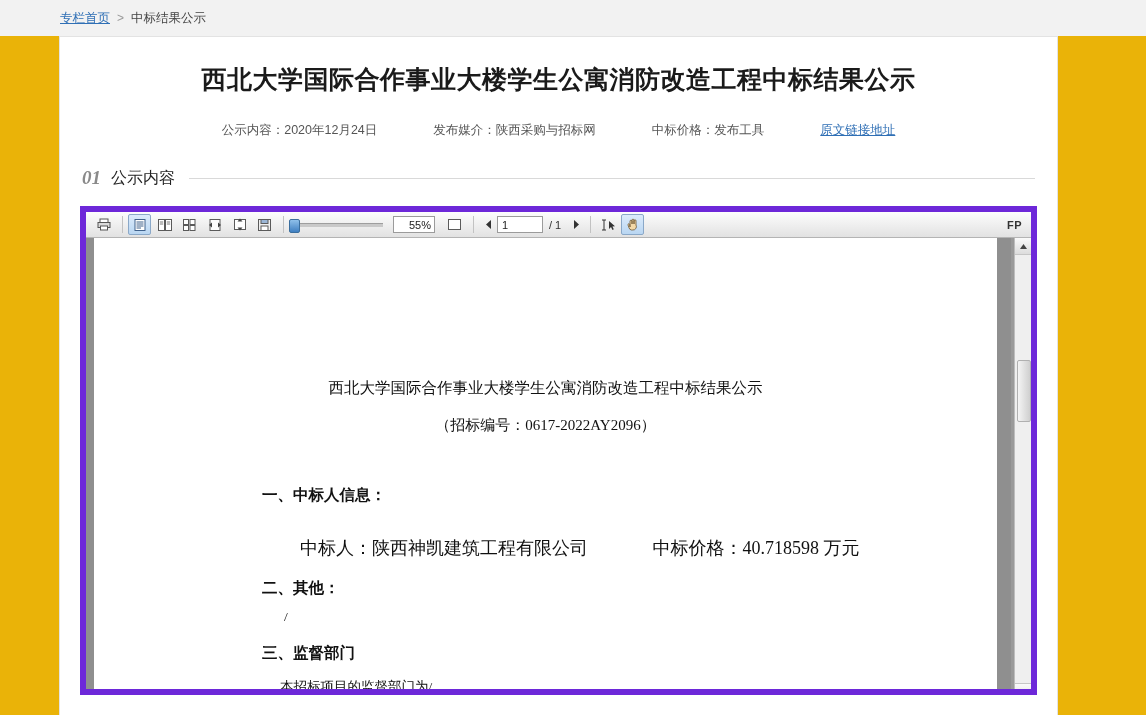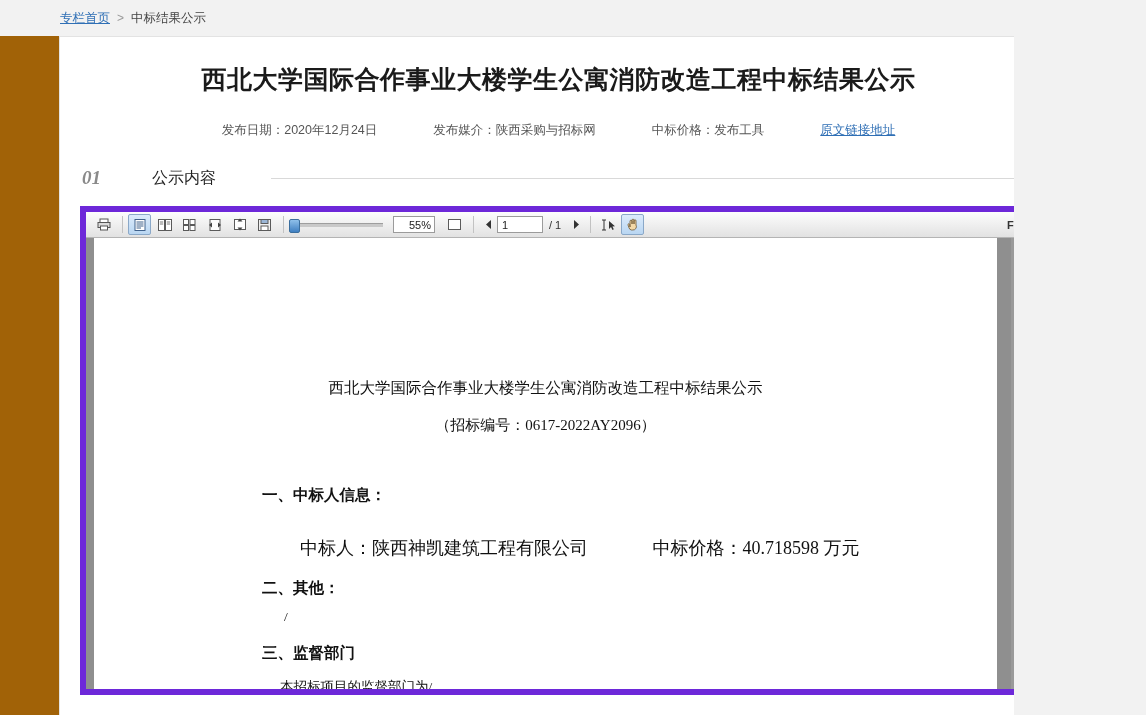--- a/index.html
+++ b/index.html
@@ -3,23 +3,23 @@
 <meta charset="utf-8">
 <style>
   html, body {
     margin: 0;
     padding: 0;
     background: #f2f2f2;
     font-family: "Liberation Sans", sans-serif;
   }
   #page {
     position: relative;
-    width: 1014px;
+    width: 1146px;
     height: 715px;
-    background: #a16207;
+    background: #eab308;
     overflow: hidden;
   }
 
   
   .breadcrumb-bar {
     position: absolute;
     left: 0; top: 0;
     width: 1146px;
     height: 36px;
     background: #f2f2f2;
@@ -78,21 +78,20 @@
     color: #2f6fb5;
     text-decoration: underline;
     cursor: pointer;
   }
 
   
   .section-head {
     display: flex;
     align-items: center;
     margin: 28px 22px 0 22px;
-    gap: 41px;
   }
   .section-num {
     font-style: italic;
     font-size: 19px;
     color: #8a8a8a;
     font-weight: bold;
     margin-right: 10px;
     font-family: "Liberation Serif", serif;
   }
   .section-name {
@@ -334,21 +333,21 @@
     <span class="breadcrumb-link">专栏首页</span>
     <span class="breadcrumb-sep">&gt;</span>
     <span class="breadcrumb-current">中标结果公示</span>
   </div>
 
   <div class="card">
 
     <h1 class="doc-title">西北大学国际合作事业大楼学生公寓消防改造工程中标结果公示</h1>
 
     <div class="meta-row">
-      <span class="meta-item">发布日期：2020年12月24日</span>
+      <span class="meta-item">公示内容：2020年12月24日</span>
       <span class="meta-item">发布媒介：陕西采购与招标网</span>
       <span class="meta-item">中标价格：发布工具</span>
       <span class="meta-item meta-link">原文链接地址</span>
     </div>
 
     <div class="section-head">
       <span class="section-num">01</span>
       <span class="section-name">公示内容</span>
       <span class="section-rule"></span>
     </div>

